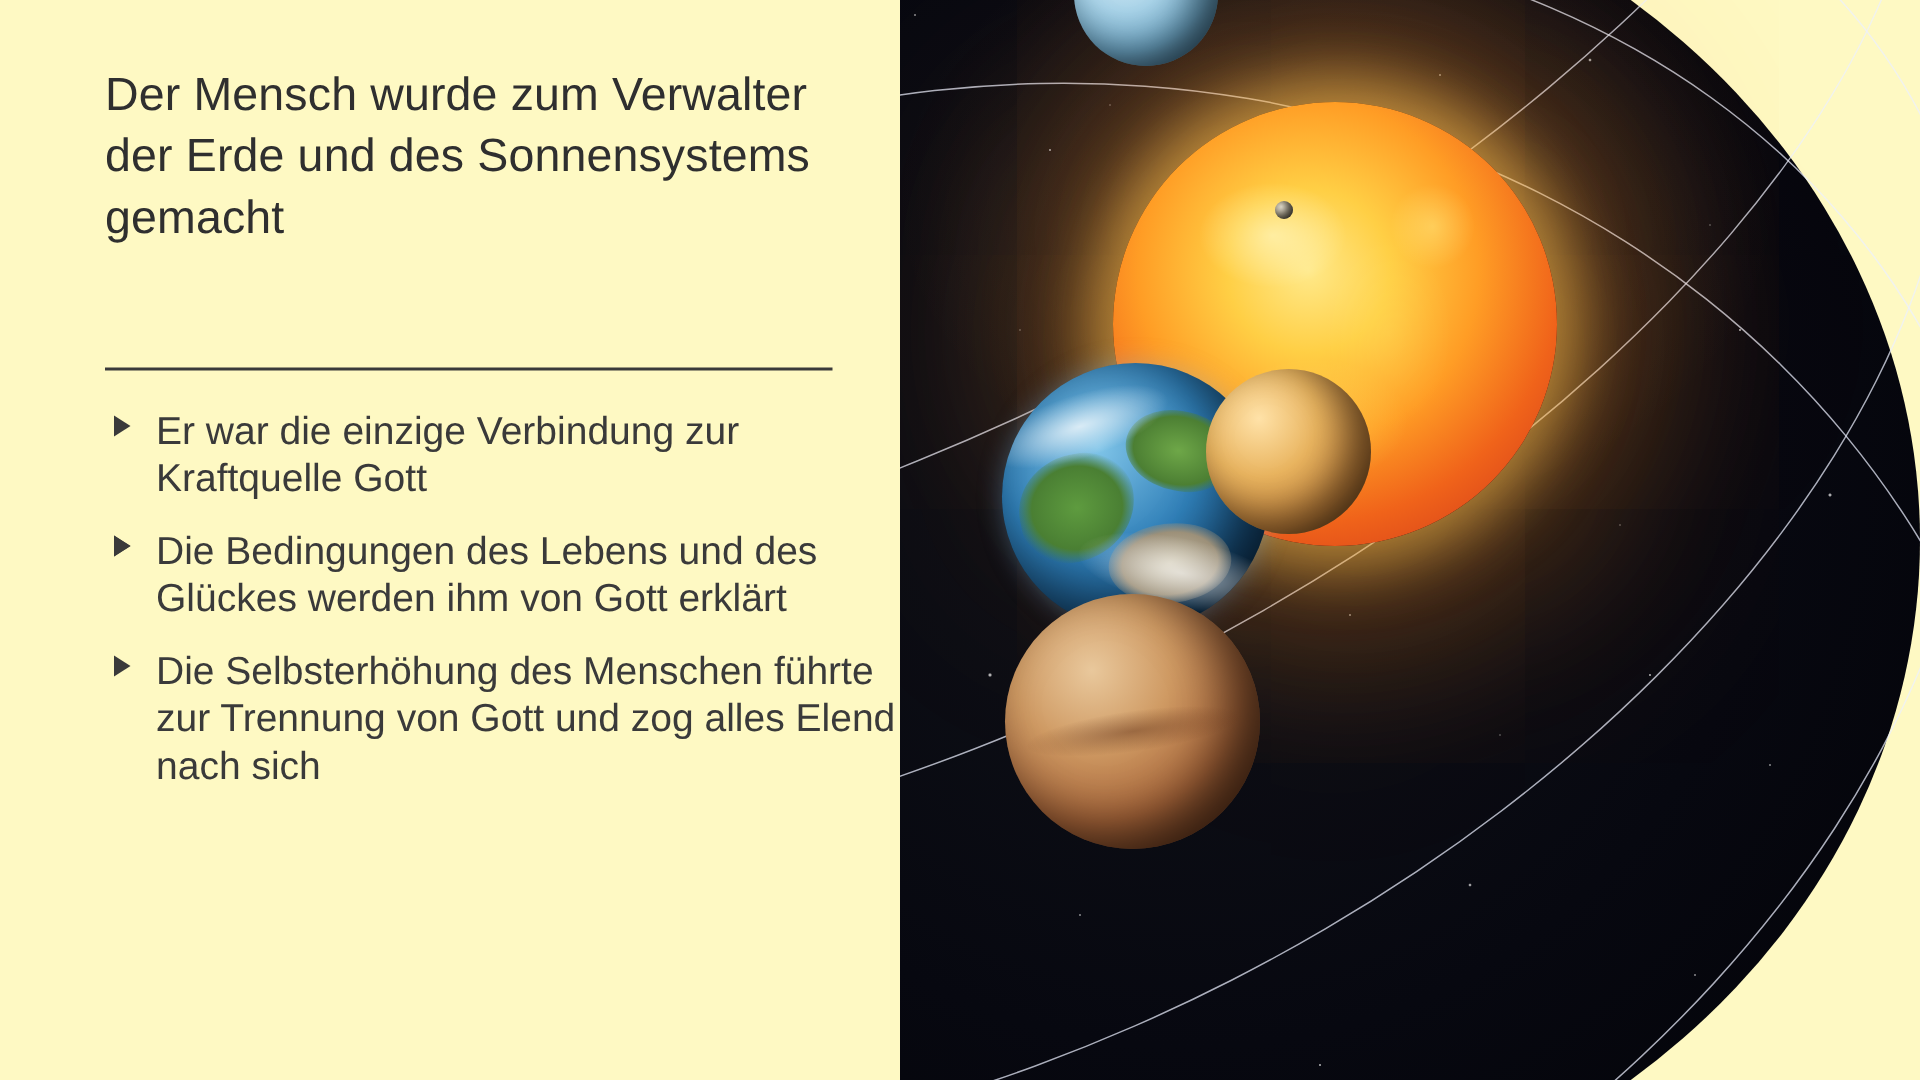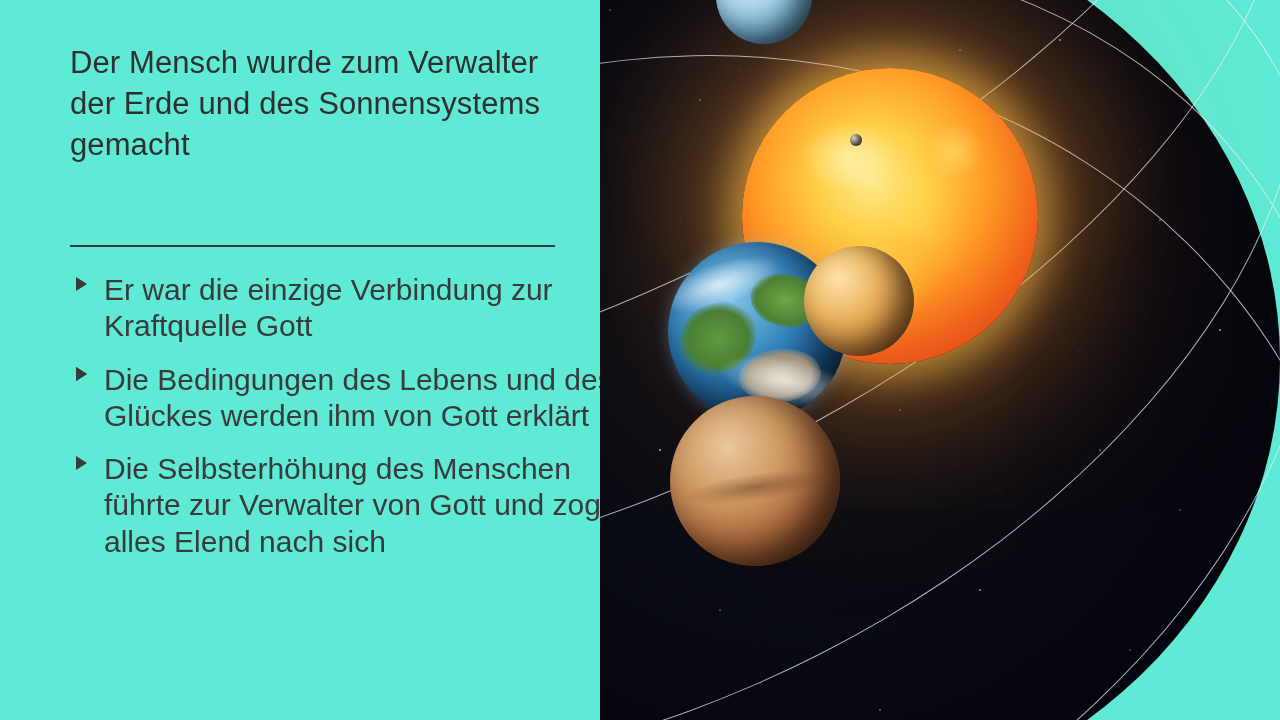--- a/index.html
+++ b/index.html
@@ -11,21 +11,21 @@
     width: 1280px;
     height: 720px;
     overflow: hidden;
     font-family: "Liberation Sans", sans-serif;
   }
 
   .slide {
     position: relative;
     width: 1280px;
     height: 720px;
-    background: #5eead4;
+    background: #fef9c3;
     overflow: hidden;
   }
 
   
   .text-col {
     position: absolute;
     left: 70px;
     top: 42px;
     width: 545px;
     height: 640px;
@@ -57,21 +57,21 @@
     width: 540px;
     list-style: none;
     margin: 0;
     padding: 0;
   }
 
   .bullet {
     position: relative;
     padding-left: 28px;
     margin-bottom: 17px;
-    font-size: 30px;
+    font-size: 26px;
     line-height: 1.21;
     color: #3a3a3a;
   }
 
   .bullet .marker {
     position: absolute;
     left: 0;
     top: 5px;
     width: 0;
     height: 0;
@@ -324,21 +324,21 @@
       </li>
       <li class="bullet">
         <span class="marker"></span>
       </li>
       <li class="bullet">
         <span class="marker"></span>
         <span>Die Bedingungen des Lebens und des Glückes werden ihm von Gott erklärt</span>
       </li>
       <li class="bullet">
         <span class="marker"></span>
-        <span>Die Selbsterhöhung des Menschen führte zur Verwalter von Gott und zog alles Elend nach sich</span>
+        <span>Die Selbsterhöhung des Menschen führte zur Trennung von Gott und zog alles Elend nach sich</span>
       </li>
     </ul>
   </div>
 
   <div class="image-panel">
     <div class="space">
 
       <div class="stars"></div>
       <div class="stars2"></div>
       <div class="stars3"></div>

